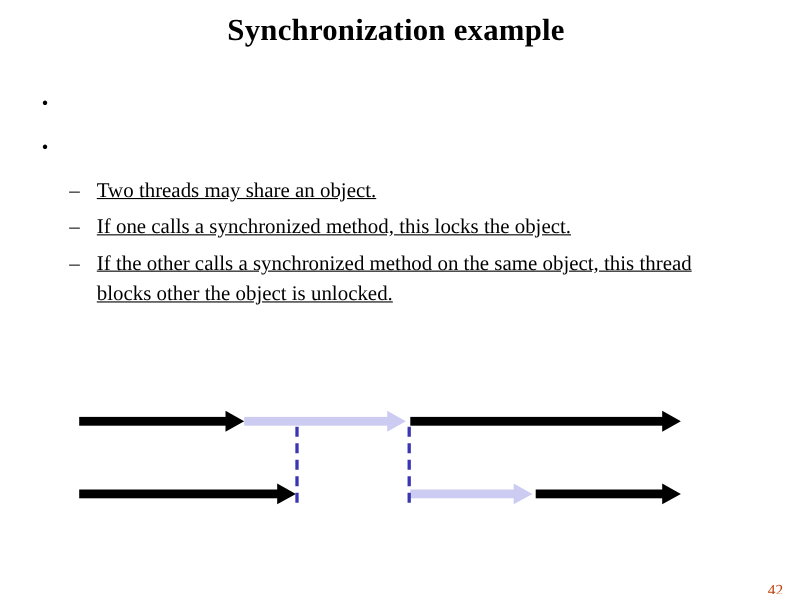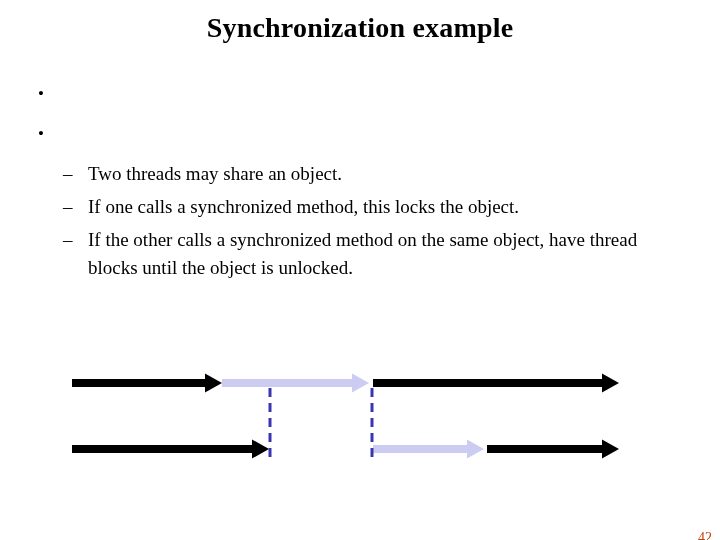--- a/index.html
+++ b/index.html
@@ -26,21 +26,21 @@
   }
   .b-item { display: flex; line-height: 31px; margin-bottom: 9px; }
   .b-item .marker { width: 25px; flex: 0 0 25px; font-size: 17px; line-height: 31px; }
 
   .sub-bullets {
     position: absolute; left: 63px; top: 160px; width: 610px;
     font-size: 19px;
   }
   .s-item { display: flex; line-height: 28px; margin-bottom: 5px; }
   .s-item .marker { width: 25px; flex: 0 0 25px; }
-  .s-item .text { flex: 1 1 auto; }
+  .s-item .text { flex: 1 1 auto; text-decoration: underline; }
 
   .diagram-svg { position: absolute; left: 0; top: 0; width: 720px; height: 540px; }
 
   .page-number {
     position: absolute; right: 8px; top: 530px;
     font-size: 14px; color: #c2410c;
   }
   i { font-style: italic; }
 </style>
 </head>
@@ -63,21 +63,21 @@
     <div class="s-item">
       <span class="marker">–</span>
       <span class="text">Two threads may share an object.</span>
     </div>
     <div class="s-item">
       <span class="marker">–</span>
       <span class="text">If one calls a synchronized method, this locks the object.</span>
     </div>
     <div class="s-item">
       <span class="marker">–</span>
-      <span class="text">If the other calls a synchronized method on the same object, have thread blocks until the object is unlocked.</span>
+      <span class="text">If the other calls a synchronized method on the same object, this thread blocks other the object is unlocked.</span>
     </div>
   </div>
 
   <svg id="diagram-svg" class="diagram-svg" viewBox="0 0 720 540" xmlns="http://www.w3.org/2000/svg">
       <g>
         <rect x="72" y="379" width="134" height="8" fill="#000000"></rect>
         <polygon points="222,383 205,373.5 205,392.5" fill="#000000"></polygon>
       </g>
       <g>
         <rect x="222" y="379" width="131" height="8" fill="#ccccf2"></rect>

